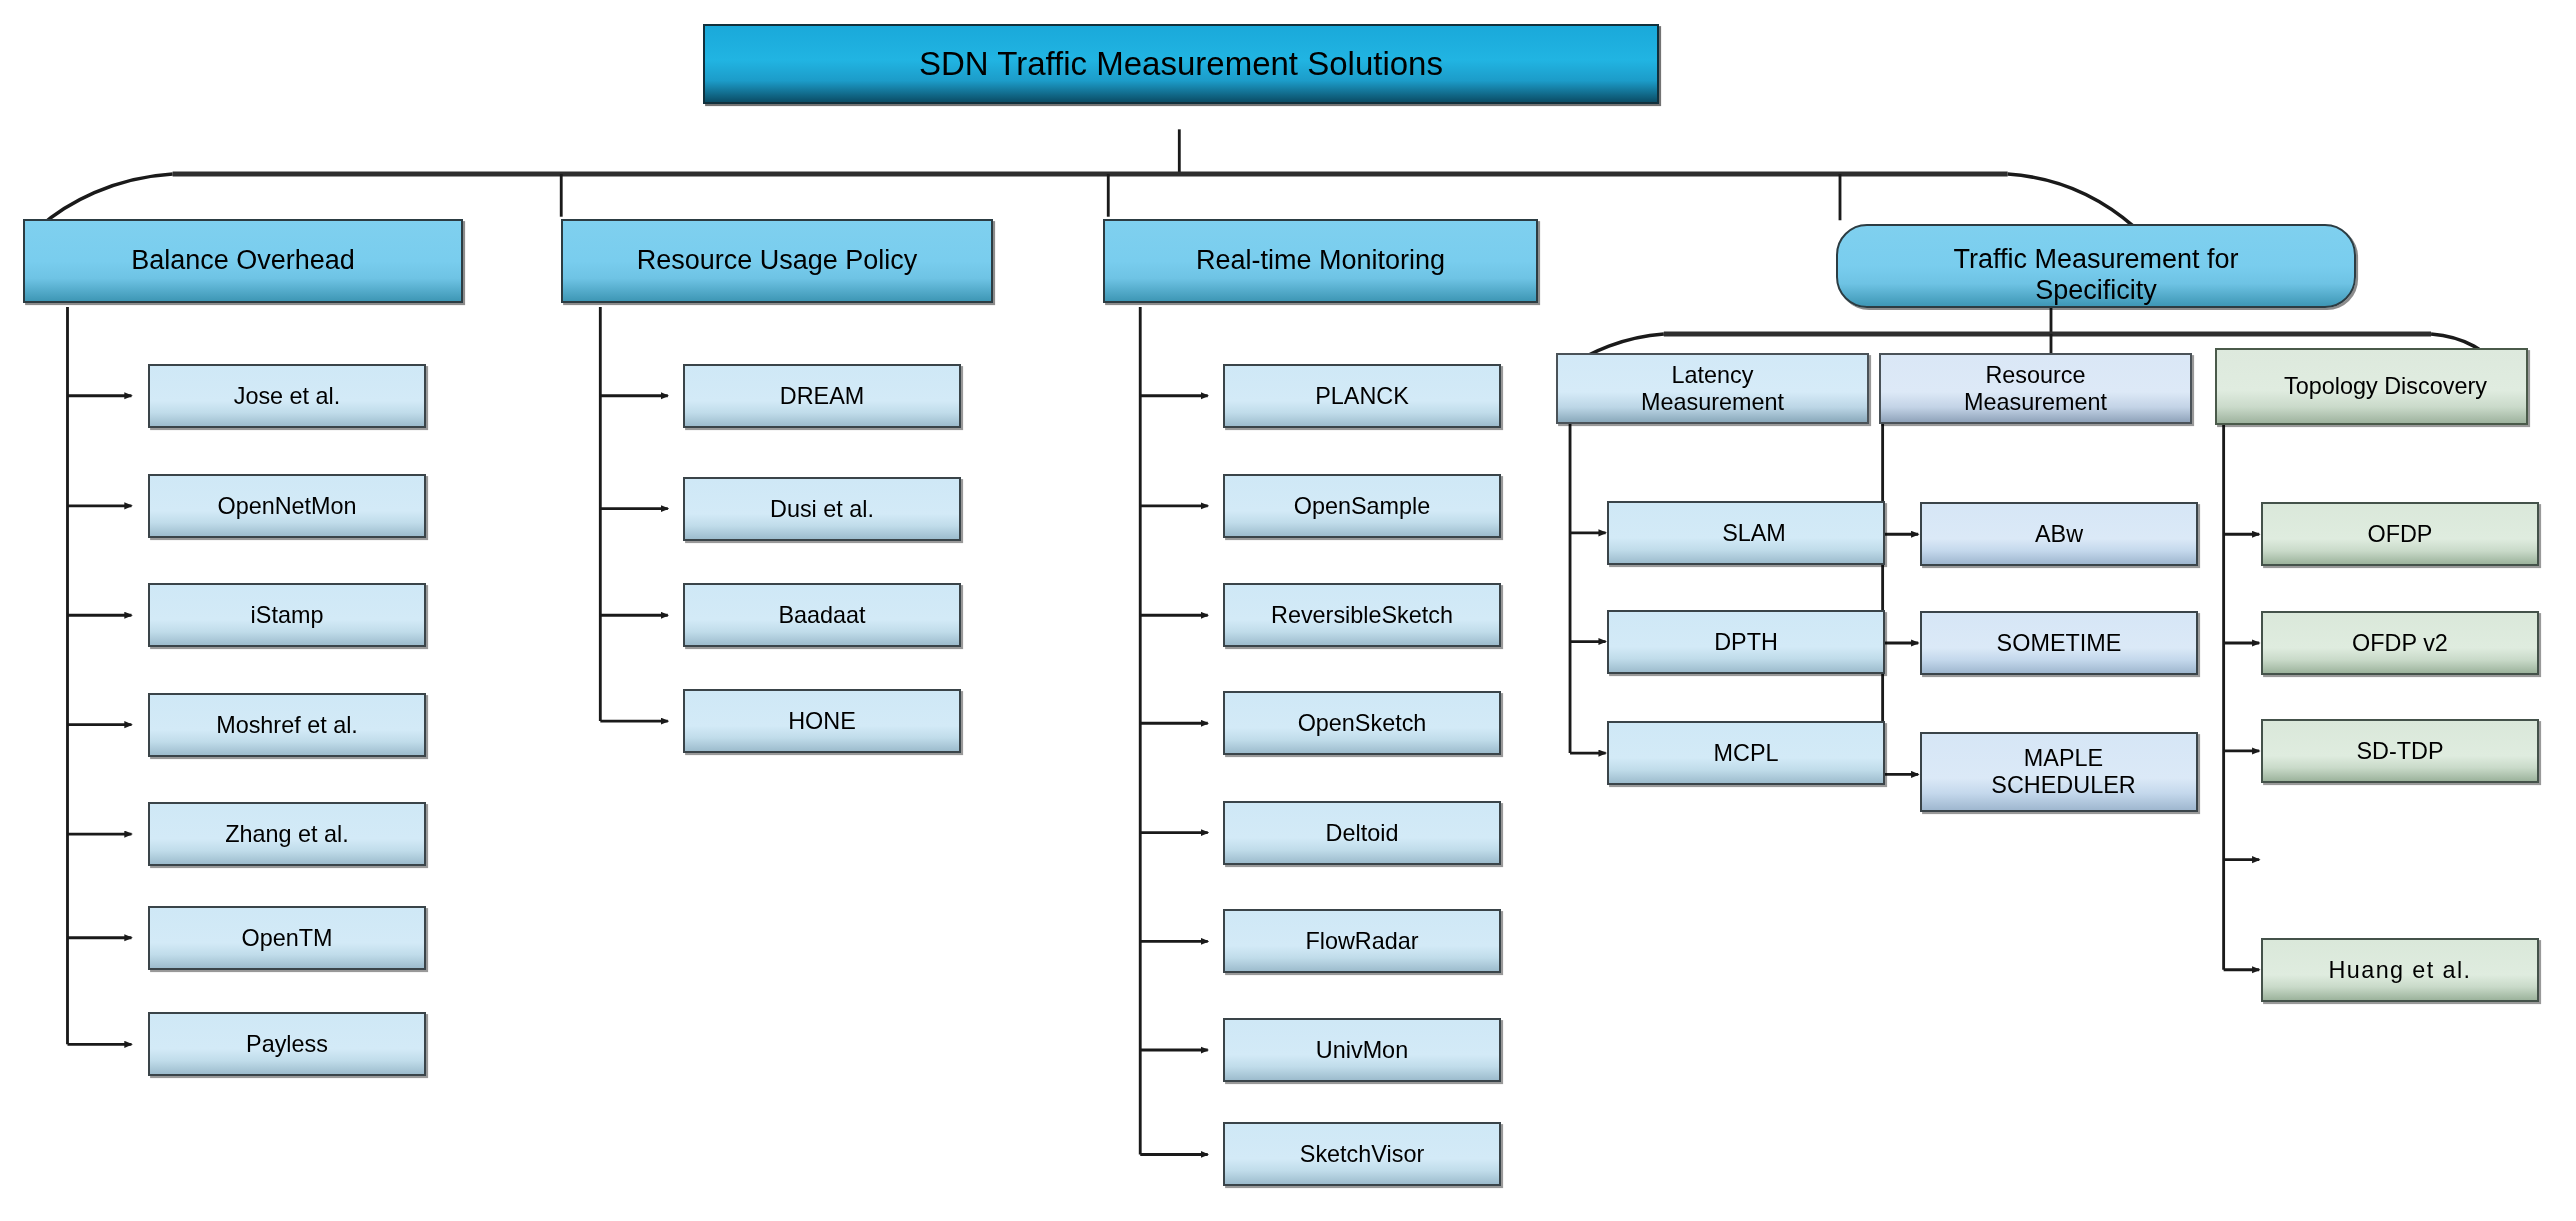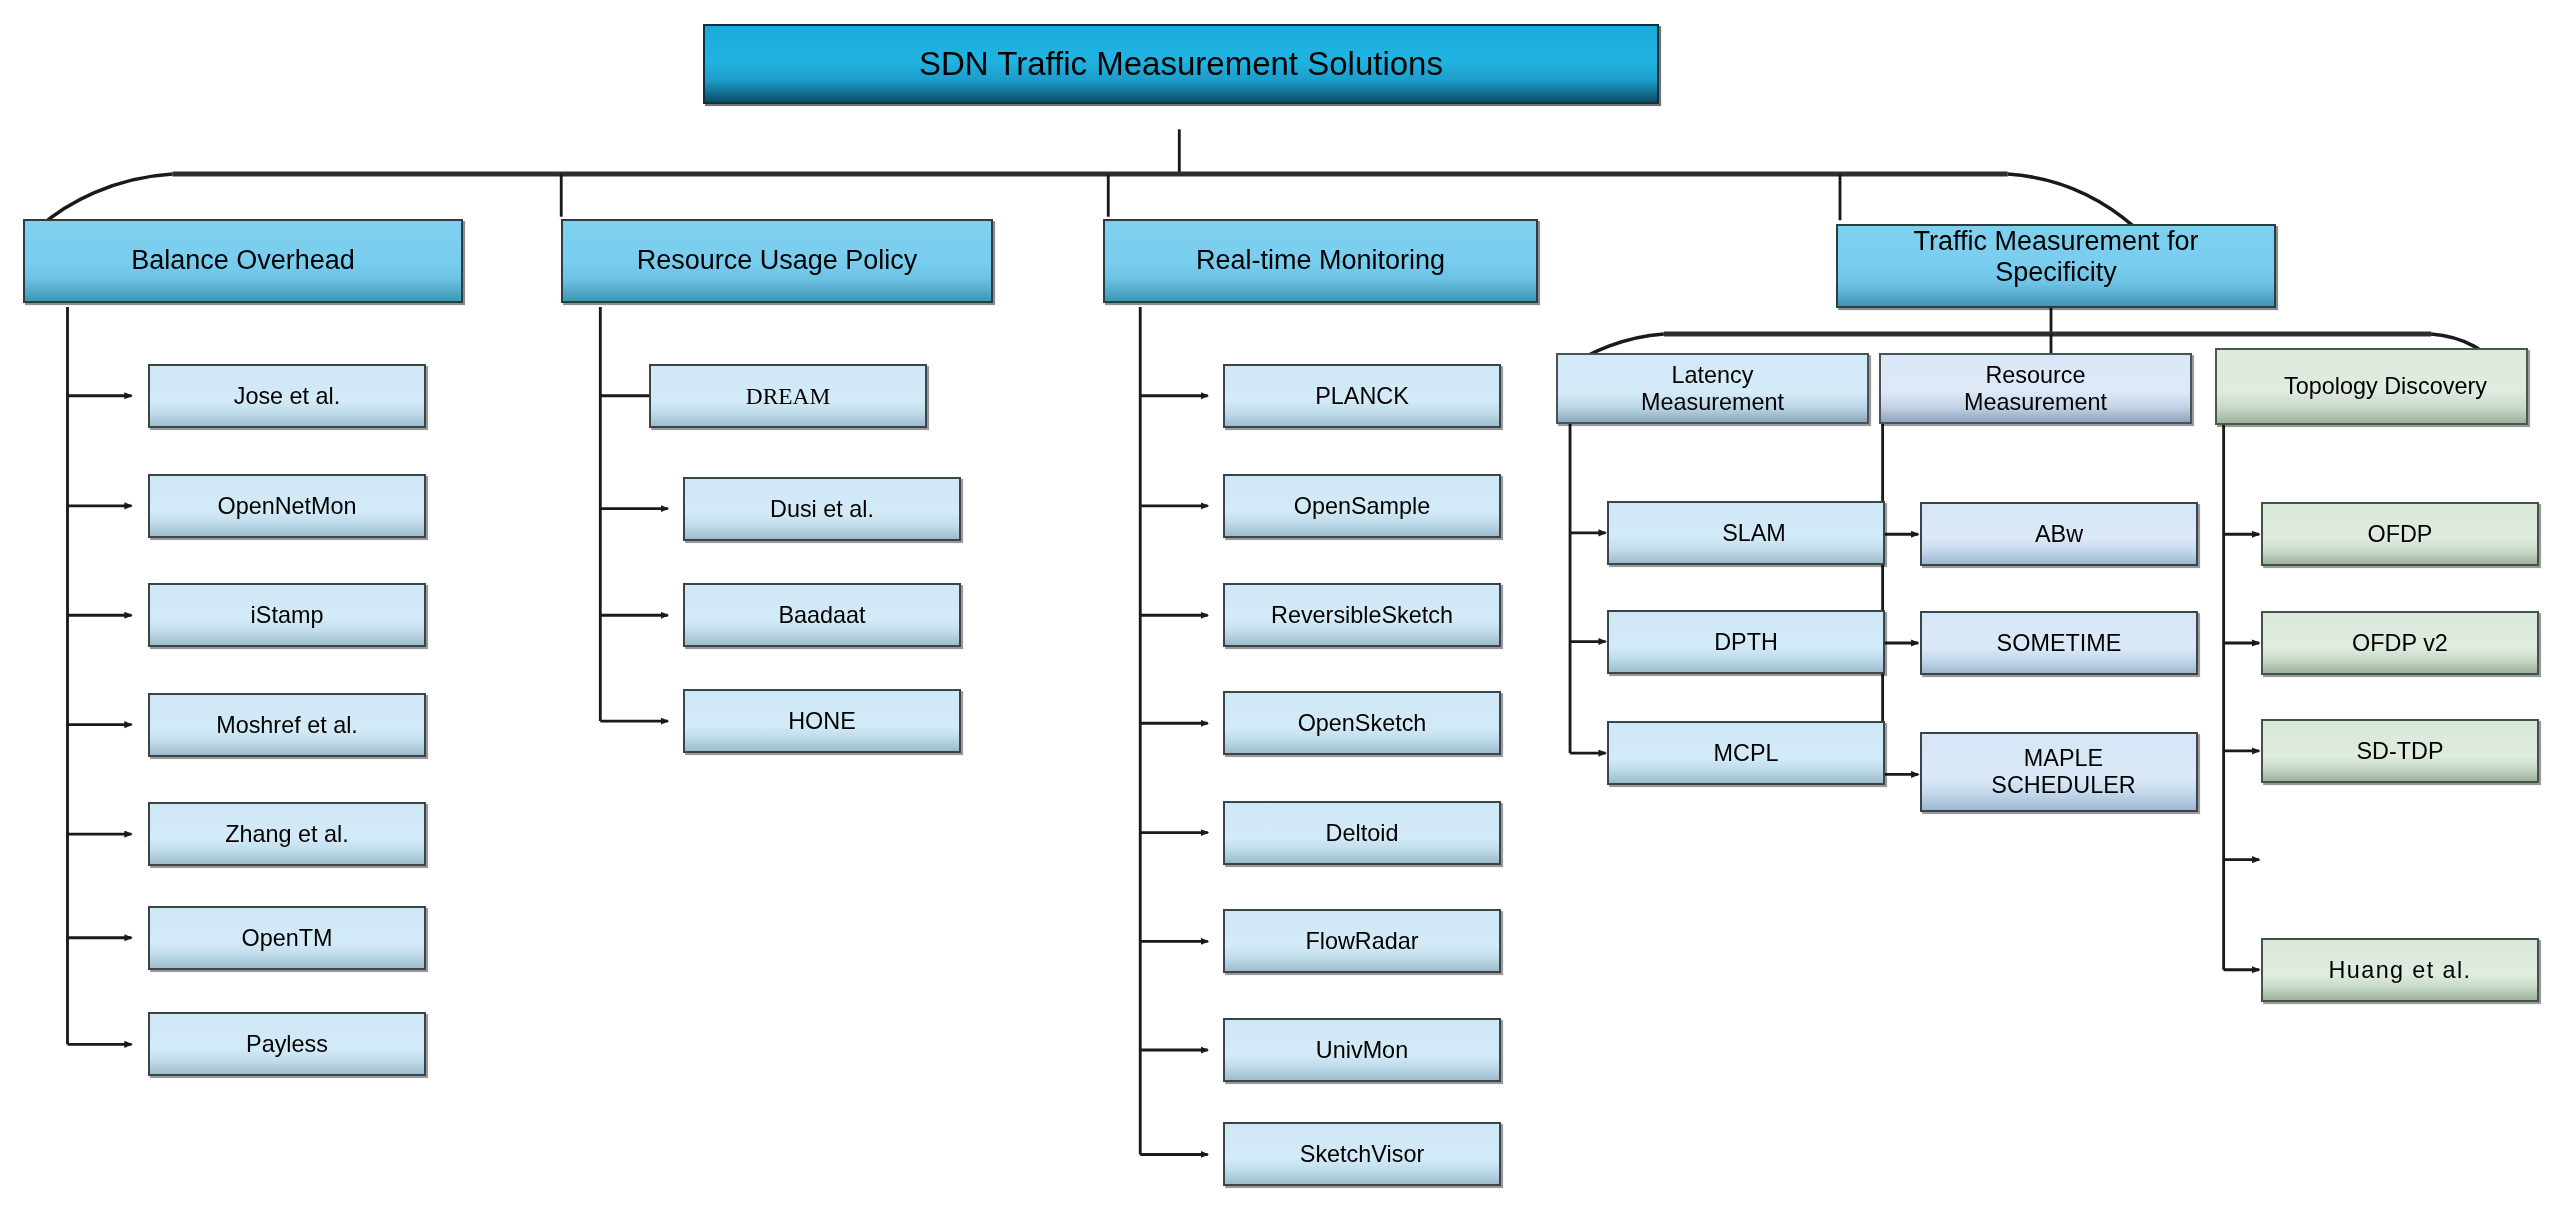--- a/index.html
+++ b/index.html
@@ -141,21 +141,21 @@
   </div>
 
   <div class="node n-cat" style="left:561px;top:219px;width:432px;height:84px;">
     <span class="lbl">Resource Usage Policy</span>
   </div>
 
   <div class="node n-cat" style="left:1103px;top:219px;width:435px;height:84px;">
     <span class="lbl">Real-time Monitoring</span>
   </div>
 
-  <div class="node n-cat" style="left:1836px;top:224px;width:440px;height:84px;flex-direction:column;justify-content:flex-start;">
+  <div class="node n-cat" style="left:1836px;top:224px;width:520px;height:84px;flex-direction:column;justify-content:flex-end;border-radius:31px;">
     <span class="lbl">Traffic Measurement for</span>
     <span class="lbl">Specificity</span>
   </div>
 
   <div class="node n-sub" style="left:1556px;top:353px;width:313px;height:71px;flex-direction:column;">
     <span class="lbl">Latency</span>
     <span class="lbl">Measurement</span>
   </div>
 
   <div class="node n-sub bw" style="left:1879px;top:353px;width:313px;height:71px;flex-direction:column;">
@@ -182,21 +182,21 @@
   <div class="node n-leaf" style="left:148px;top:802px;width:278px;height:64px;">
     <span class="lbl">Zhang et al.</span>
     </div>
   <div class="node n-leaf" style="left:148px;top:906px;width:278px;height:64px;">
     <span class="lbl">OpenTM</span>
     </div>
   <div class="node n-leaf" style="left:148px;top:1012px;width:278px;height:64px;">
     <span class="lbl">Payless</span>
     </div>
 
-  <div class="node n-leaf" style="left:649px;top:364px;width:278px;height:64px;font-family:Liberation Serif, serif;">
+  <div class="node n-leaf" style="left:683px;top:364px;width:278px;height:64px;">
     <span class="lbl">DREAM</span>
     </div>
   <div class="node n-leaf" style="left:683px;top:477px;width:278px;height:64px;">
     <span class="lbl">Dusi et al.</span>
     </div>
   <div class="node n-leaf" style="left:683px;top:583px;width:278px;height:64px;">
     <span class="lbl">Baadaat</span>
     </div>
   <div class="node n-leaf" style="left:683px;top:689px;width:278px;height:64px;">
     <span class="lbl">HONE</span>

